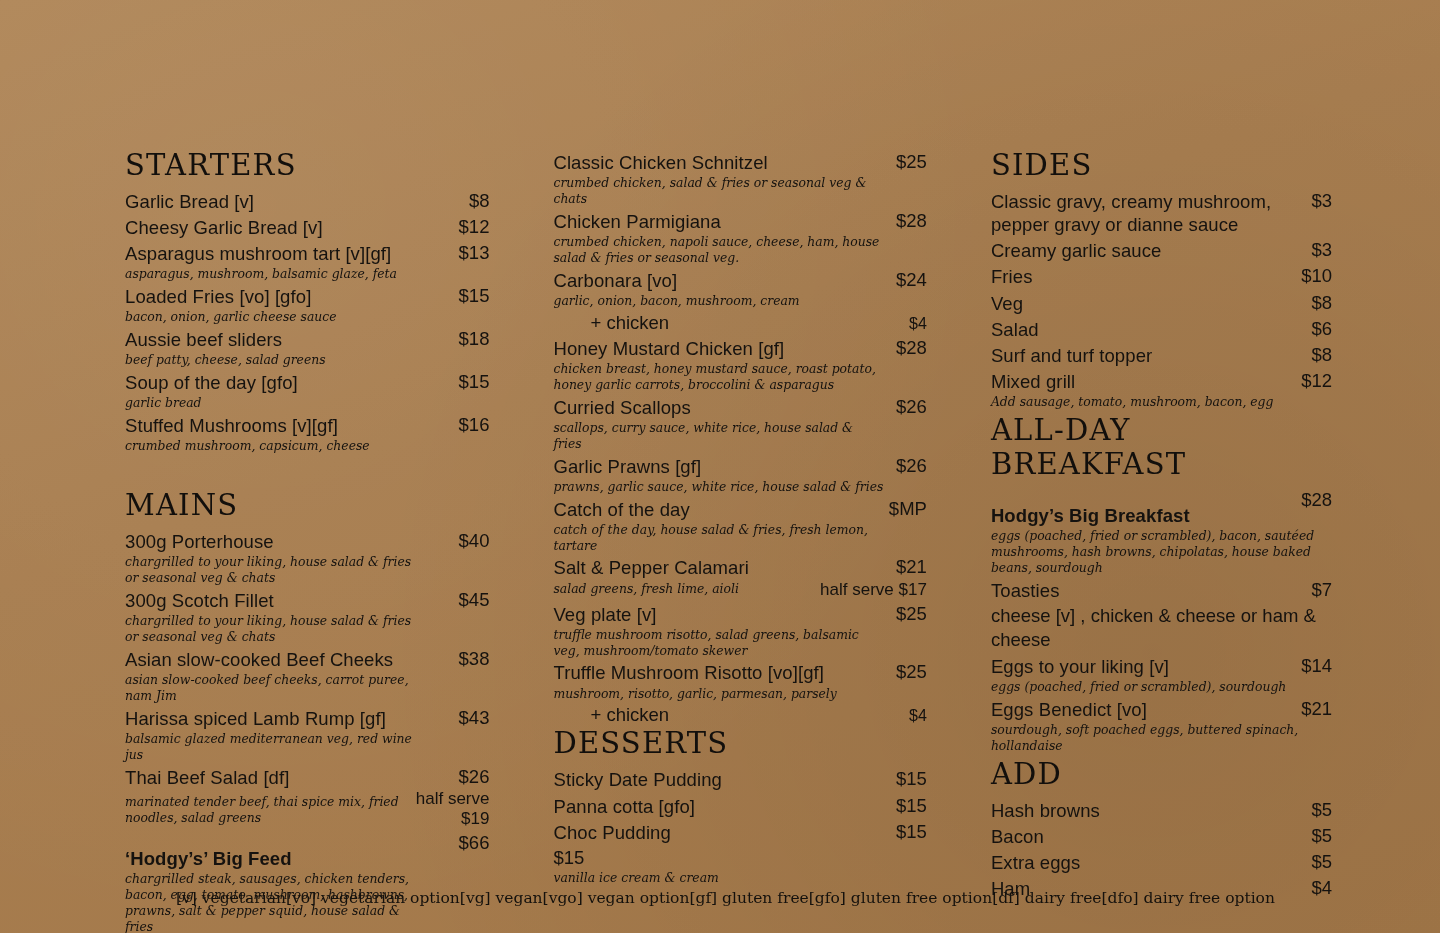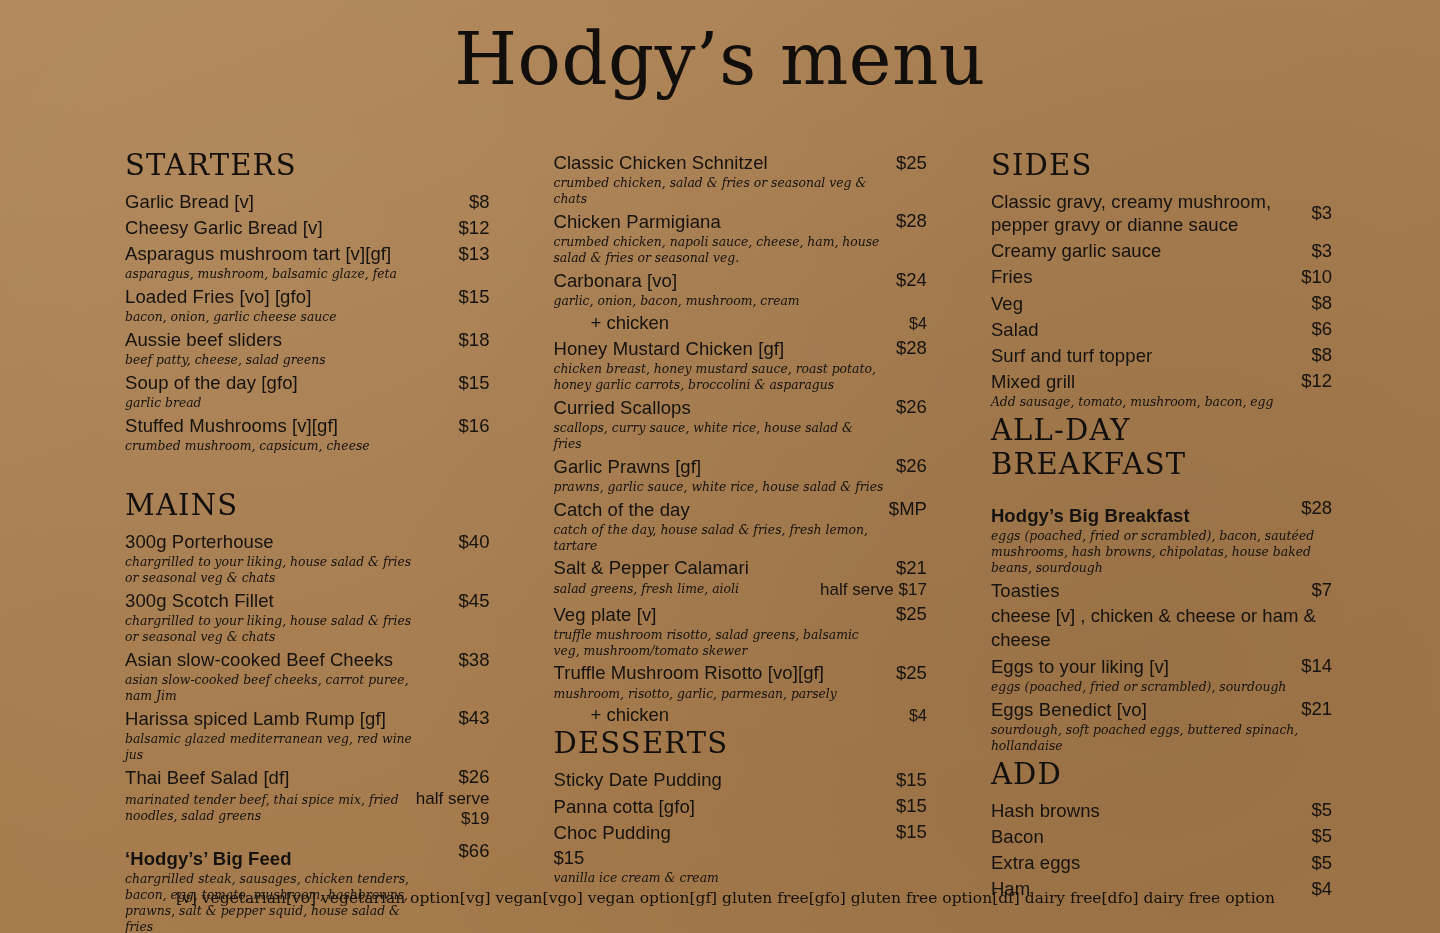--- a/index.html
+++ b/index.html
@@ -58,21 +58,21 @@
     letter-spacing: 1.2px;
     margin: 0 0 8px 0;
     font-weight: 400;
     color: #120f0c;
   }
   .section-title.mains { margin-top: 34px; }
   .section-title.tight { }
 
   .item {
     display: flex;
-    align-items: center;
+    align-items: flex-start;
     justify-content: space-between;
     margin-top: 3px;
   }
   .item .name {
     font-size: 18.5px;
     line-height: 1.25;
     letter-spacing: 0.1px;
     padding-right: 10px;
   }
   .item .name.bold { font-weight: bold; margin-top: 15px; }
@@ -89,21 +89,21 @@
     max-width: 300px;
   }
   .desc.wide { max-width: 330px; }
   .half {
     font-size: 17px;
     text-align: right;
   }
   .row-inline {
     display: flex;
     justify-content: space-between;
-    align-items: center;
+    align-items: flex-end;
   }
   .addon {
     display: flex;
     justify-content: space-between;
     align-items: baseline;
     margin-top: 1px;
   }
   .addon .label {
     font-size: 18.5px;
     margin-left: 37px;
@@ -124,21 +124,20 @@
     font-size: 15.5px;
     color: #14110d;
     margin-left: 11px;
   }
 </style>
 </head>
 <body>
 
 <div class="page">
 
-  <div class="title">Hodgy’s menu</div>
 
   <div class="columns">
 
     <div class="col col-1">
       <div class="section-title">STARTERS</div>
       <div>
         <div class="item">
           <span class="name">Garlic Bread  [v]</span>
           <span class="price">$8</span>
         </div>

